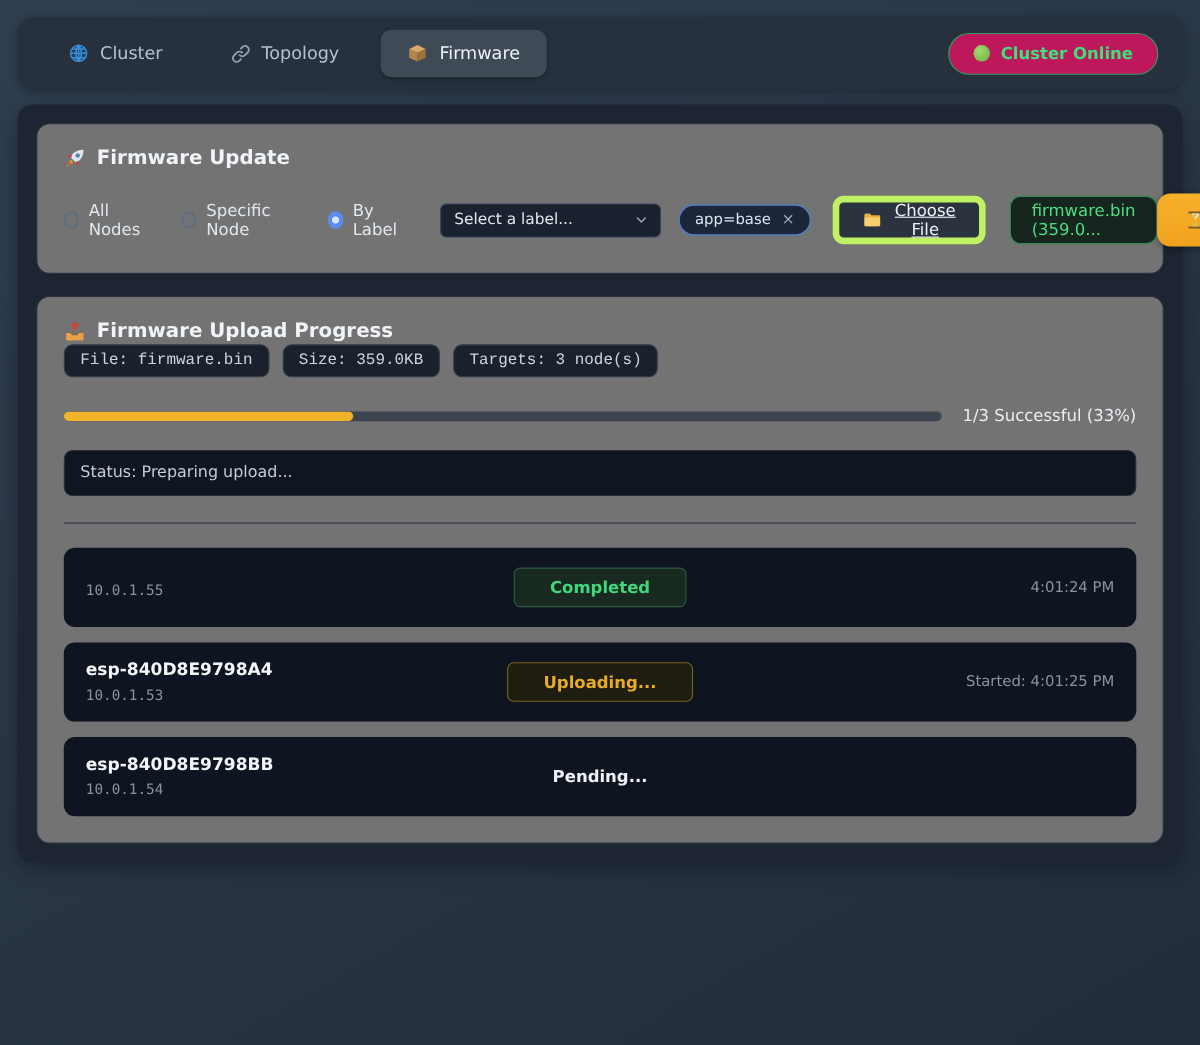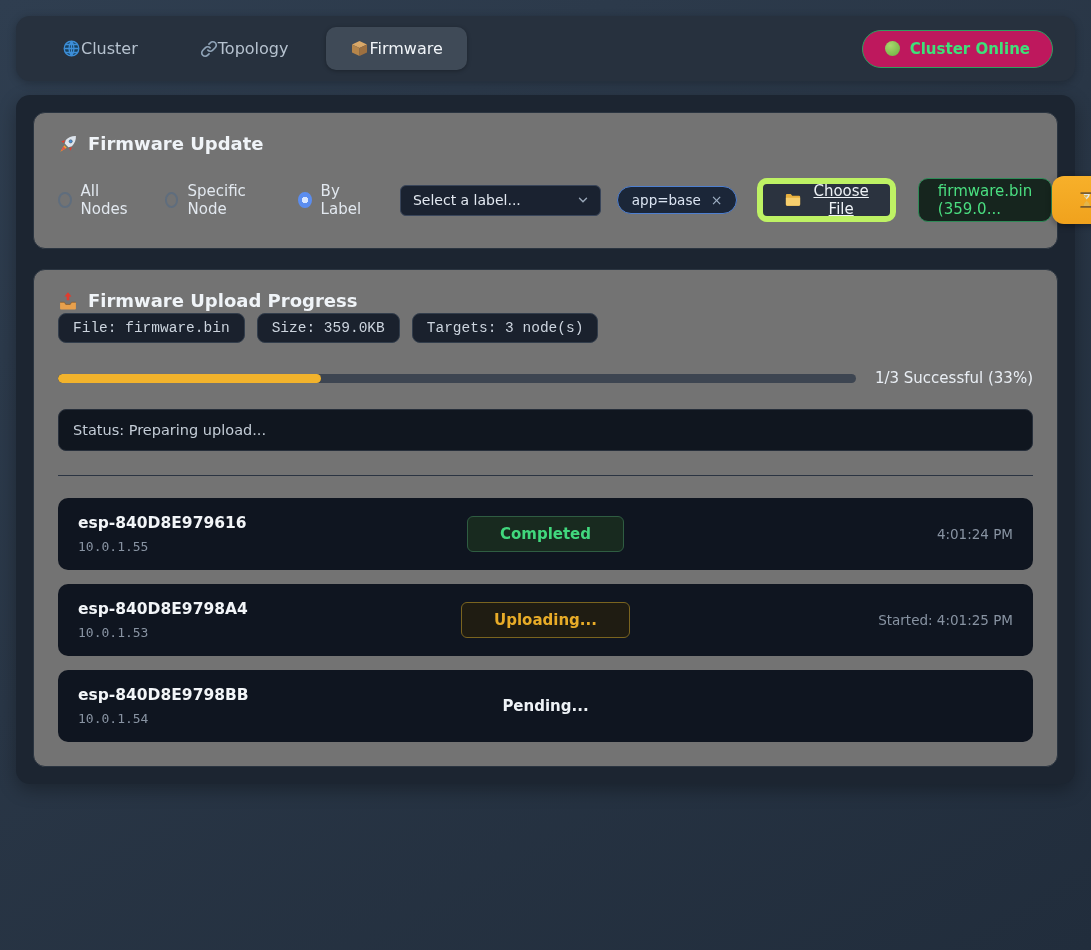--- a/index.html
+++ b/index.html
@@ -16,21 +16,21 @@
     height: 65px;
     background: #27313e;
     border-radius: 14px;
     display: flex;
     align-items: center;
     padding: 0 22px;
     box-shadow: 0 2px 8px rgba(0,0,0,.25);
   }
   .nav-tabs { display: flex; align-items: center; gap: 14px; }
   .nav-tab {
-    display: flex; align-items: center; 
+    display: flex; align-items: center; gap: 10px;
     background: transparent; border: none; cursor: pointer;
     color: #b6c2cf; font-size: 16px;
     padding: 12px 24px; border-radius: 10px;
     font-family: inherit;
   }
   .nav-tab.active { background: #3f4a57; color: #f0f4f8; box-shadow: 0 1px 4px rgba(0,0,0,.3); }
   .nav-spacer { flex: 1; }
   .status-pill {
     display: flex; align-items: center; gap: 10px;
     background: #be185d; border: 1px solid #2f9e5f;
@@ -300,21 +300,20 @@
       <span class="progress-label">1/3 Successful (33%)</span>
     </div>
 
     <div class="status-box">Status: Preparing upload...</div>
 
     <hr class="divider">
 
     <div class="node-list">
   <div class="node-row">
     <div>
-      <div class="node-name">esp-840D8E979616</div>
       <div class="node-ip">10.0.1.55</div>
     </div>
     <span class="node-status completed">Completed</span>
     <span class="node-time">4:01:24 PM</span>
   </div>
 
   <div class="node-row">
     <div>
       <div class="node-name">esp-840D8E9798A4</div>
       <div class="node-ip">10.0.1.53</div>

